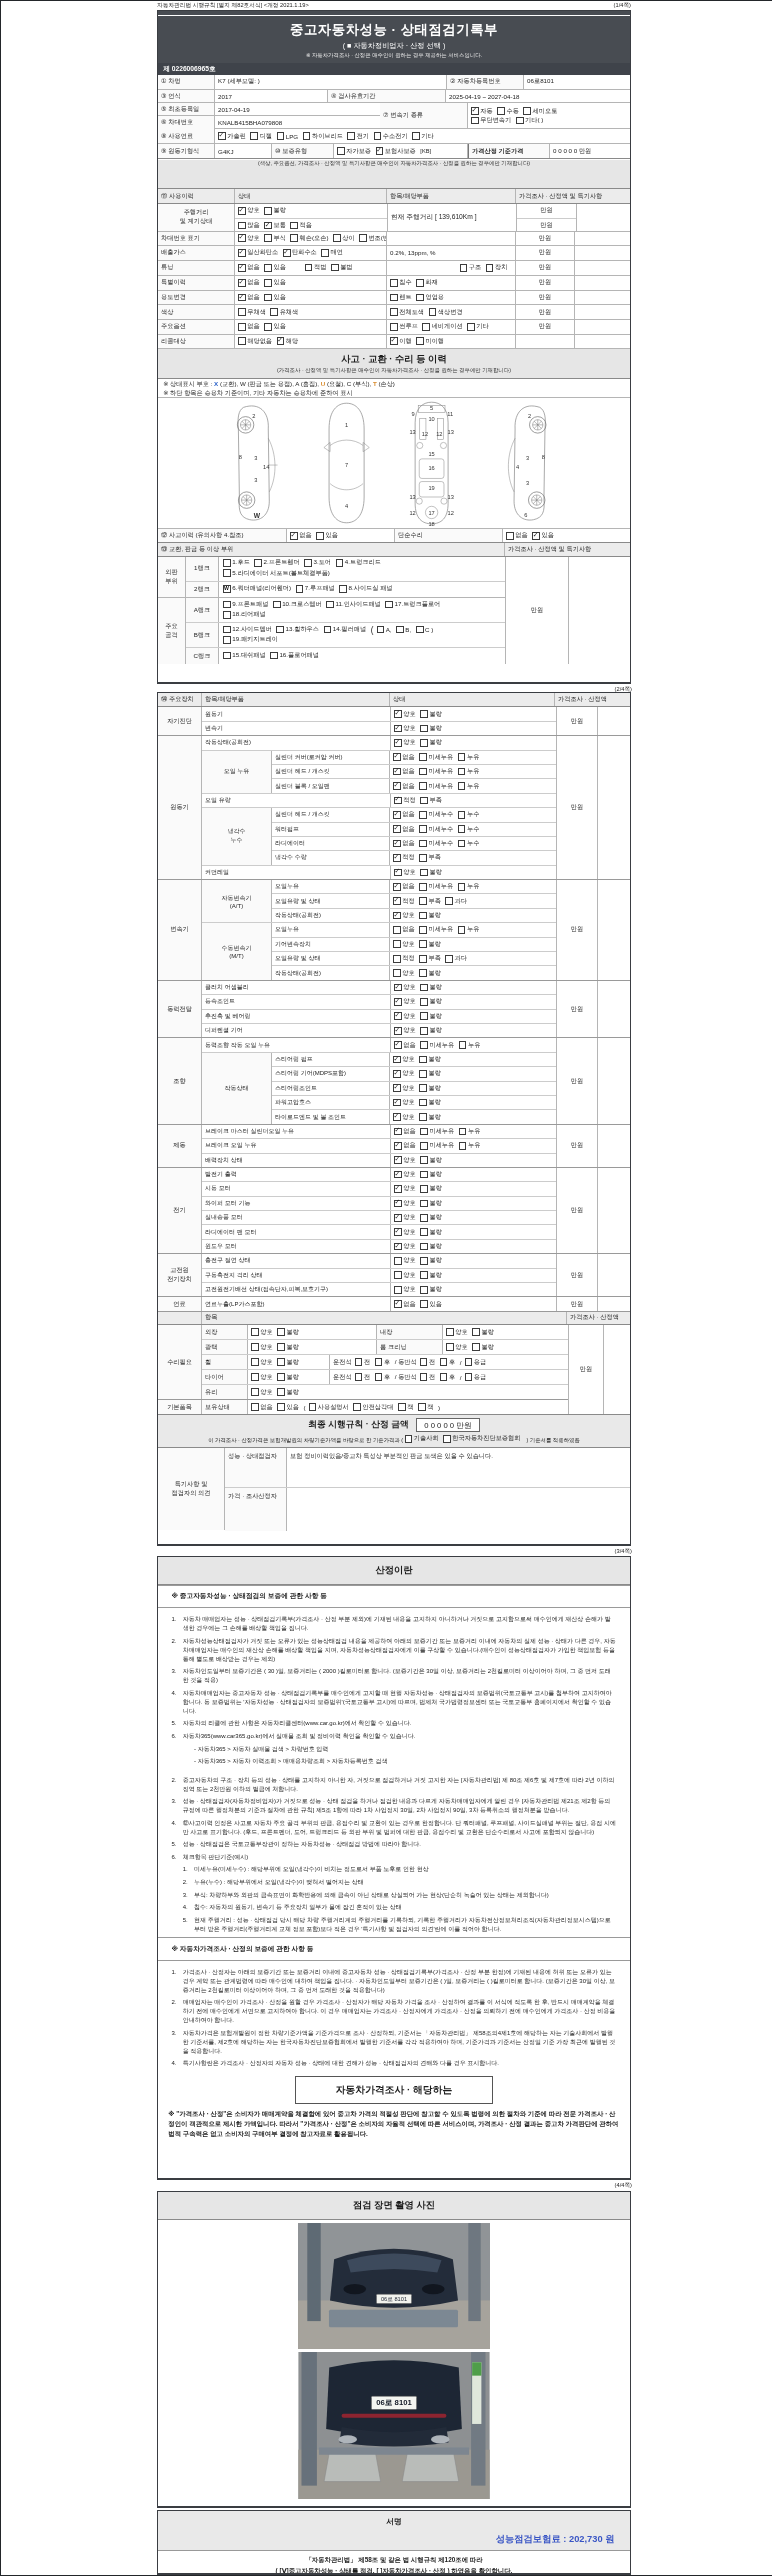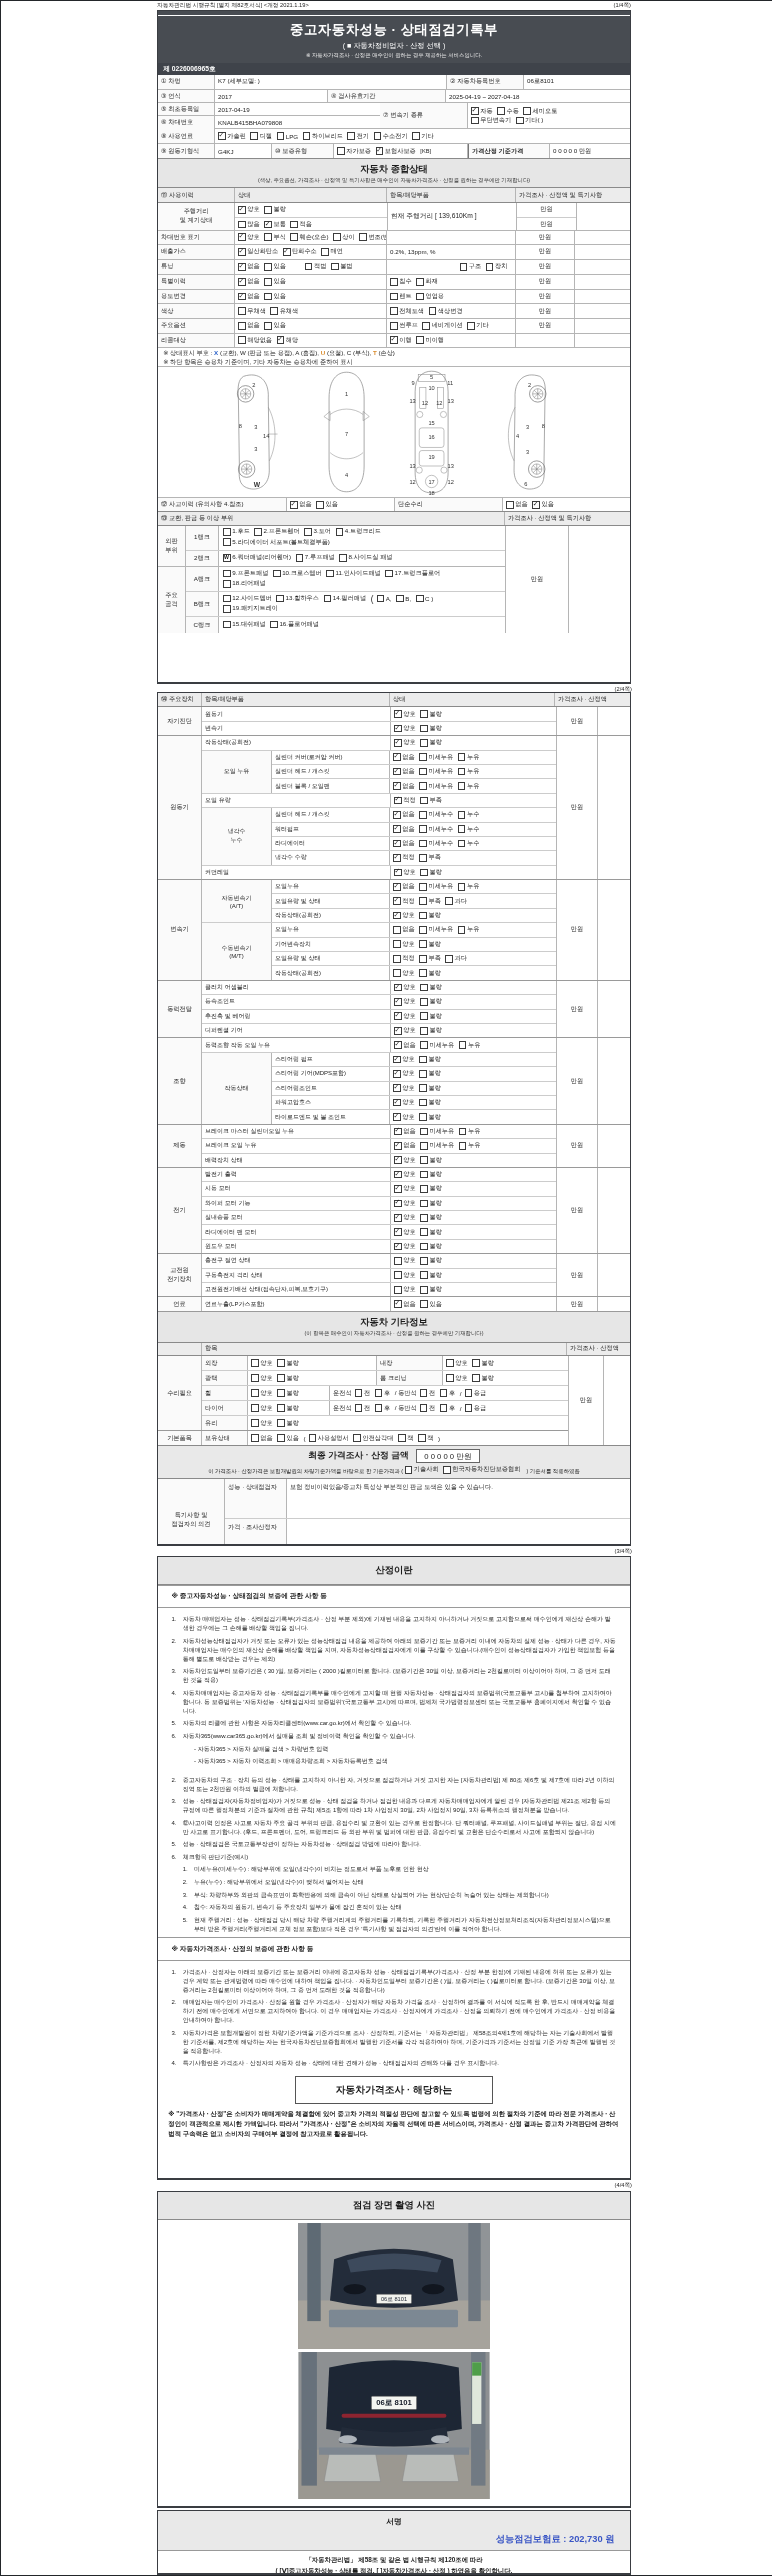--- a/index.html
+++ b/index.html
@@ -168,21 +168,20 @@
             <span>보험사보증</span>
           </span>
           <span style="font-size: 5.7px;">[KB]</span>
         </div>
         <div class="cell lab" style="width: 82px; flex: 0 0 auto; border-left: 1px solid rgb(119, 119, 119); font-weight: bold;">가격산정 기준가격</div>
         <div class="cell" style="width: 80px; flex: 0 0 auto;">0  0  0  0  0 만원</div>
       </div>
     </div>
 
   <div class="sechead" style="height:28px">
-    <div class="sh-t">자동차 종합상태</div>
     <div class="sh-s">(색상, 주요옵션, 가격조사 · 산정액 및 특기사항은 매수인이 자동차가격조사 · 산정을 원하는 경우에만 기재합니다)</div>
   </div>
   <div id="overall-table">
       <div class="colhead" style="height: 13.4px;">
         <div class="cell" style="width: 77px; flex: 0 0 auto;">⑪ 사용이력</div>
         <div class="cell" style="width: 152px; flex: 0 0 auto;">상태</div>
         <div class="cell" style="width: 129px; flex: 0 0 auto;">항목/해당부품</div>
         <div class="cell" style="width: 114px; flex: 0 0 auto;">가격조사 · 산정액 및 특기사항</div>
       </div>
       <div class="row" style="height: 28px; align-items: stretch;">
@@ -427,20 +426,24 @@
           <span class="cbi">
             <span class="cb"></span>
             <span>미이행</span>
           </span>
         </div>
         <div class="cell pricecell" style="width: 59px; flex: 0 0 auto; justify-content: center;"></div>
         <div class="cell" style="width: 55px; flex: 0 0 auto;"></div>
       </div>
     </div>
 
+  <div class="sechead" style="height:29px">
+    <div class="sh-t">사고 · 교환 · 수리 등 이력</div>
+    <div class="sh-s">(가격조사 · 산정액 및 특기사항은 매수인이 자동차가격조사 · 산정을 원하는 경우에만 기재합니다)</div>
+  </div>
   <div id="legend" style="border-bottom: 0.5px solid rgb(181, 181, 181); height: 17.5px; padding: 1px 5.2px 0px;">
       <div class="legendline" style="padding: 0px;"><span>※ 상태표시 부호 : </span><span style="color: rgb(42, 98, 201); font-weight: bold;">X</span><span> (교환), </span><span>W</span><span> (판금 또는 용접), </span><span>A</span><span> (흠집), </span><span style="color: rgb(217, 139, 43); font-weight: bold;">U</span><span> (요철), </span><span>C</span><span> (부식), </span><span style="color: rgb(217, 139, 43); font-weight: bold;">T</span><span> (손상)</span></div>
       <div class="legendline" style="padding: 0px;">※ 하단 항목은 승용차 기준이며, 기타 자동차는 승용차에 준하여 표시</div>
     </div>
   <div class="diagwrap" style="height:130px">
     <svg id="cardiag" width="472" height="130" viewBox="0 0 916 252">
         <path d="M166 18 C196 8 216 26 214 60 L216 200 C216 228 198 240 178 236 C160 232 156 220 158 196 L156 60 C154 38 156 24 166 18 Z" fill="none" stroke="#888" stroke-width="1.4"></path>
         <path d="M214 78 C230 108 232 150 216 182" fill="none" stroke="#888"></path>
         <line x1="214" y1="130" x2="232" y2="130" stroke="#888"></line>
         <circle cx="170" cy="52" r="16" fill="none" stroke="#777" stroke-width="1.4"></circle>
@@ -1440,24 +1443,20 @@
                 </span>
               </div>
             </div>
           </div>
         </div>
         <div class="pricecell" style="width: 40px; flex: 0 0 auto; display: flex; align-items: center; justify-content: center; border-right: 0.5px solid rgb(181, 181, 181);">만원</div>
         <div style="flex: 1 1 0%;"></div>
       </div>
     </div>
 
-  <div class="sechead" style="height:30px">
-    <div class="sh-t">자동차 기타정보</div>
-    <div class="sh-s">(이 항목은 매수인이 자동차가격조사 · 산정을 원하는 경우에만 기재합니다)</div>
-  </div>
   <div id="etc-table">
       <div class="colhead" style="height: 12.4px;">
         <div class="cell" style="width: 44px; flex: 0 0 auto;"></div>
         <div class="cell" style="width: 365px; flex: 0 0 auto;">항목</div>
         <div class="cell" style="width: 62px; flex: 0 0 auto;">가격조사 · 산정액</div>
       </div>
       <div style="display: flex; border-bottom: 0.5px solid rgb(138, 138, 138);">
         <div style="width: 410px; flex: 0 0 auto; border-right: 0.5px solid rgb(181, 181, 181);">
           <div style="display: flex; border-bottom: 0.5px solid rgb(154, 154, 154);">
             <div class="cell lab" style="width: 44px; flex: 0 0 auto; justify-content: center;">수리필요</div>
@@ -1633,21 +1632,21 @@
               <span style="margin-right: 3.1px;">)</span>
             </div>
           </div>
         </div>
         <div class="pricecell" style="width: 34px; flex: 0 0 auto; display: flex; align-items: center; justify-content: center; border-right: 0.5px solid rgb(181, 181, 181);">만원</div>
         <div style="flex: 1 1 0%;"></div>
       </div>
     </div>
 
   <div id="final-price" style="background: rgb(233, 233, 233); border-bottom: 0.5px solid rgb(138, 138, 138); height: 32px; text-align: center;">
-      <div style="padding-top: 4.1px;"><span style="font-size: 8.8px; font-weight: bold; margin-right: 7.2px;">최종 가격조사 · 산정 금액</span><span style="font-size: 7.7px; border: 0.8px solid rgb(102, 102, 102); background: rgb(255, 255, 255); padding: 1.5px 7.2px;">0  0  0  0  0 만원</span></div>
+      <div style="padding-top: 4.1px;"><span style="font-size: 8.8px; font-weight: bold; margin-right: 7.2px;">최종 시행규칙 · 산정 금액</span><span style="font-size: 7.7px; border: 0.8px solid rgb(102, 102, 102); background: rgb(255, 255, 255); padding: 1.5px 7.2px;">0  0  0  0  0 만원</span></div>
       <div style="font-size: 5.4px; margin-top: 3.1px;"><span>이 가격조사 · 산정가격은 보험개발원의 차량기준가액을 바탕으로 한 기준가격과 ( </span><span class="cbi">
           <span class="cb"></span>
           <span>기술사회</span>
         </span><span class="cbi">
           <span class="cb"></span>
           <span>한국자동차진단보증협회</span>
         </span><span> ) 기준서를 적용하였음</span></div>
     </div>
   <div id="opinion" style="display: flex;">
       <div class="cell lab" style="width: 67px; flex: 0 0 auto; height: 82px; flex-direction: column; justify-content: center; align-items: center;">

